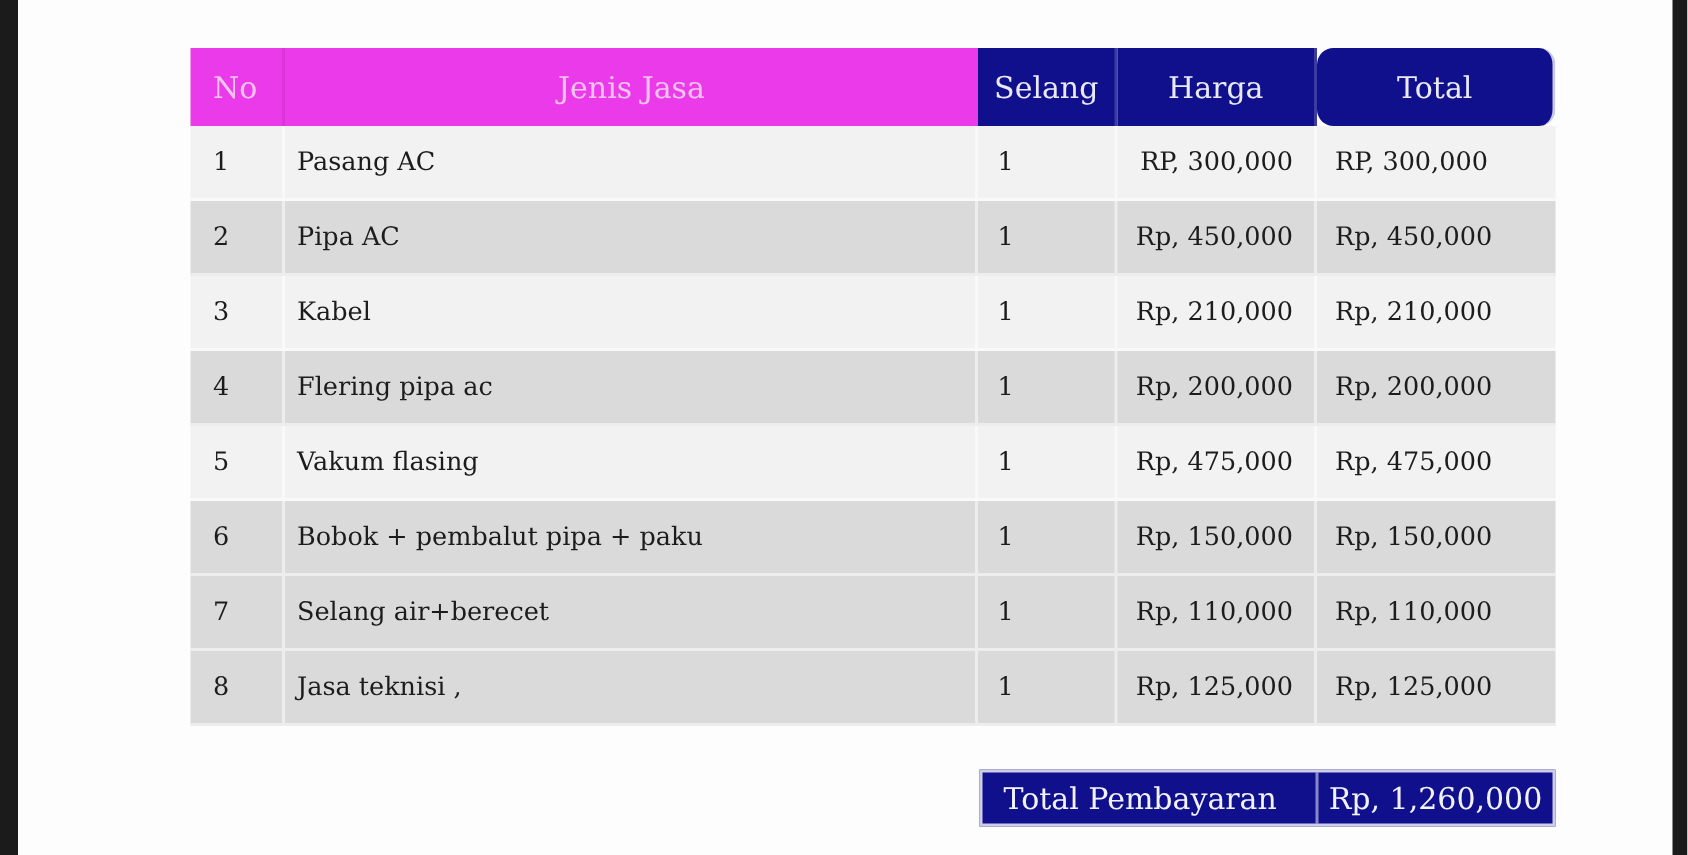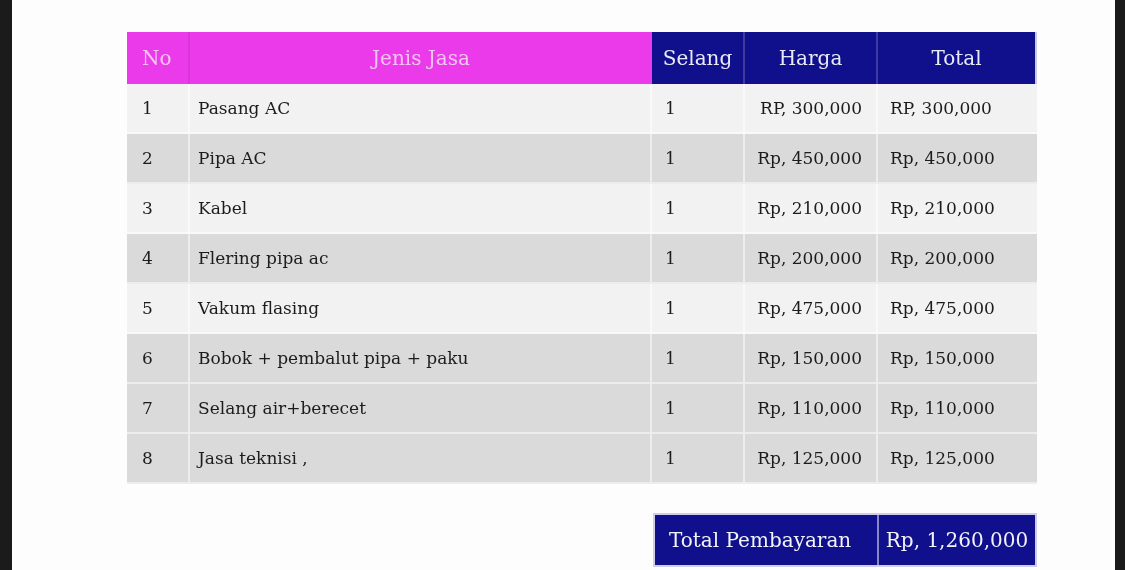--- a/index.html
+++ b/index.html
@@ -58,40 +58,40 @@
   th.h-no {
     text-align: left; padding-left: 15px;
     border-right: 2px solid rgba(0,0,0,0.07);
   }
   th.h-jenis { text-align: center; }
   th.h-jumlah, th.h-harga, th.h-total {
     background: var(--navy); color: var(--header-navy-text);
     text-align: center;
   }
   th.h-jumlah, th.h-harga { border-right: 2px solid rgba(255,255,255,0.18); }
-  th.h-total { border-right: 2px solid #c9c9e6; }
+  th.h-total { border-right: 2px solid #c9c9e6; border-radius: 11px; }
 
   
   table.invoice td {
     height: 50px; font-size: 17px; color: var(--body-text);
     vertical-align: middle;
     border-bottom: 2px solid rgba(255,255,255,0.5);
   }
   tr.row-light td { background: var(--row-light); }
   tr.row-dark  td { background: var(--row-dark); }
   td.col-no     { padding-left: 15px; border-right: 2px solid rgba(255,255,255,0.5); }
   td.col-jenis  { padding-left: 8px;  border-right: 2px solid rgba(255,255,255,0.5); margin-top: 36px; }
   td.col-jumlah { padding-left: 13px; border-right: 2px solid rgba(255,255,255,0.5); }
   td.col-harga  { text-align: right; padding-right: 14px; border-right: 2px solid rgba(255,255,255,0.5); }
   td.col-total  { padding-left: 12px; }
 
   
   .total-footer {
     position: absolute; left: 653px; top: 513px;
-    width: 384px; height: 54px;
+    width: 384px; height: 38px;
     display: flex; box-sizing: border-box;
     background: var(--navy);
     border: 2px solid #cdcdea;
     color: var(--footer-text); font-size: 20px;
   }
   .total-footer .cell {
     display: flex; align-items: center; box-sizing: border-box;
   }
   .total-footer .label {
     width: 224px; padding-left: 14px;

